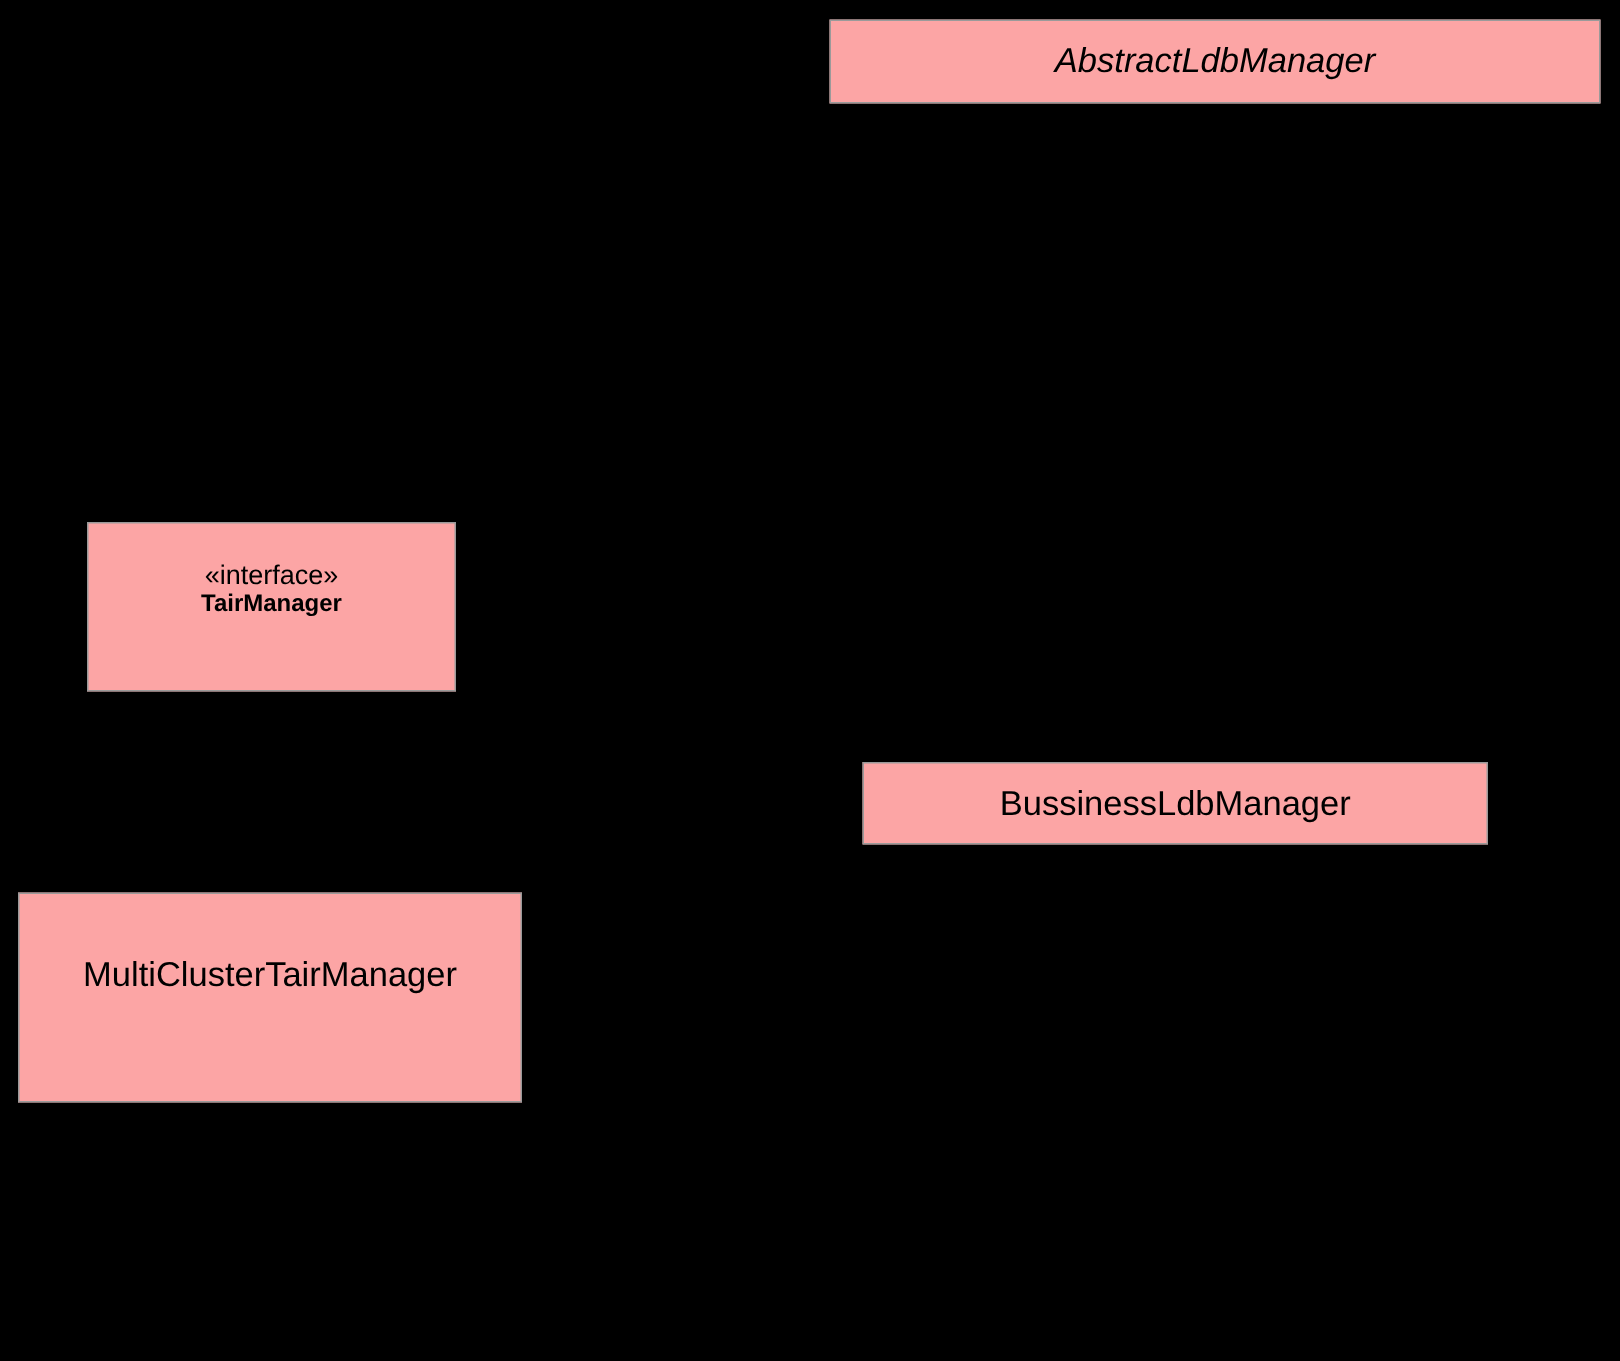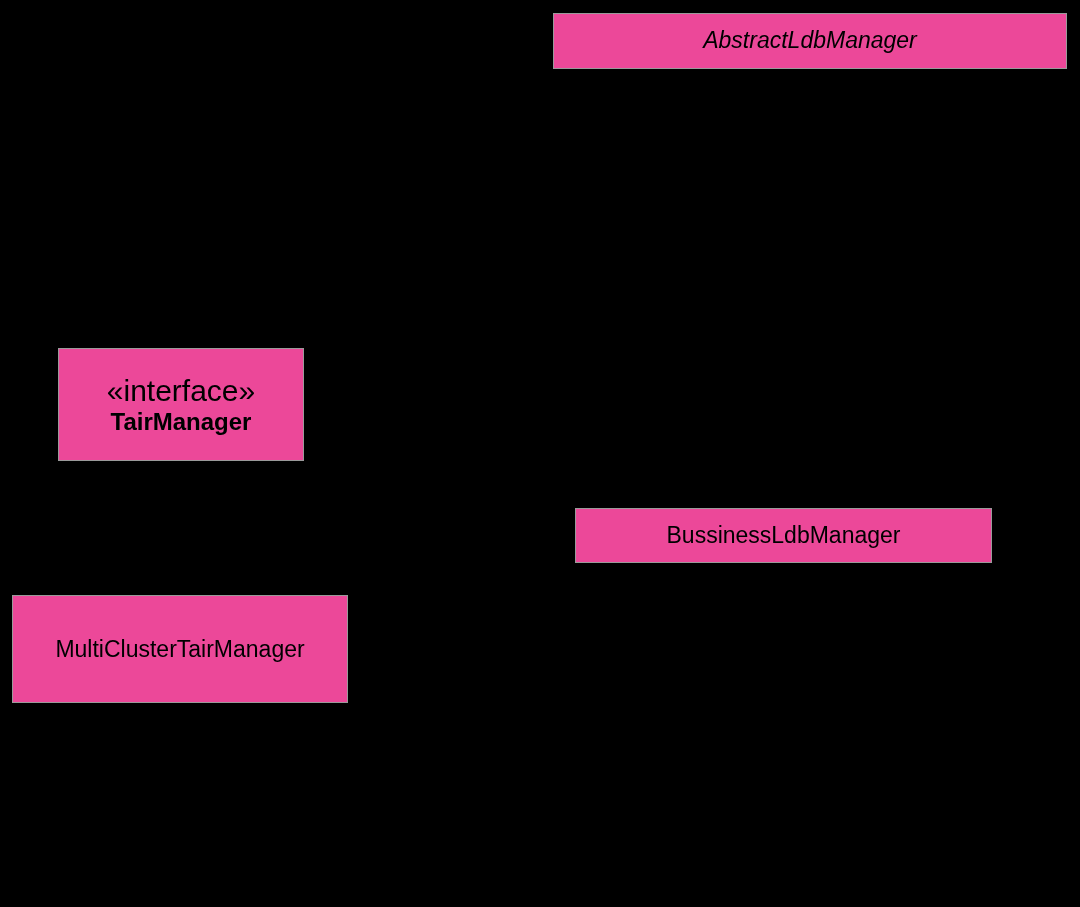--- a/index.html
+++ b/index.html
@@ -13,21 +13,21 @@
   #diagram-canvas {
     position: relative;
     width: 1080px;
     height: 907px;
     background: #000000;
     overflow: hidden;
   }
   .uml-box {
     position: absolute;
     box-sizing: border-box;
-    background: #ec4899;
+    background: #fca5a5;
     border: 1px solid #9a9a9a;
     display: flex;
     flex-direction: column;
     align-items: center;
     color: #000000;
     line-height: 1.18;
     text-align: center;
   }
   
   .box-abstract-ldb-manager {
@@ -52,40 +52,40 @@
     top: 508px;
     width: 417px;
     height: 55px;
     justify-content: center;
   }
   
   .box-multi-cluster-tair-manager {
     left: 12px;
     top: 595px;
     width: 336px;
-    height: 108px;
+    height: 140px;
     justify-content: flex-start;
     padding-top: 40px;
   }
 
   .class-name {
     font-size: 23px;
     font-weight: normal;
     font-style: normal;
     white-space: nowrap;
   }
   .class-name.is-abstract {
     font-style: italic;
   }
   .class-name.is-interface-name {
     font-weight: bold;
-    font-size: 24px;
+    font-size: 16px;
   }
   .stereotype {
-    font-size: 30px;
+    font-size: 18px;
     font-weight: normal;
     white-space: nowrap;
   }
 </style>
 </head>
 <body>
 
 <div id="diagram-canvas">
 
   <div class="uml-box box-abstract-ldb-manager">

